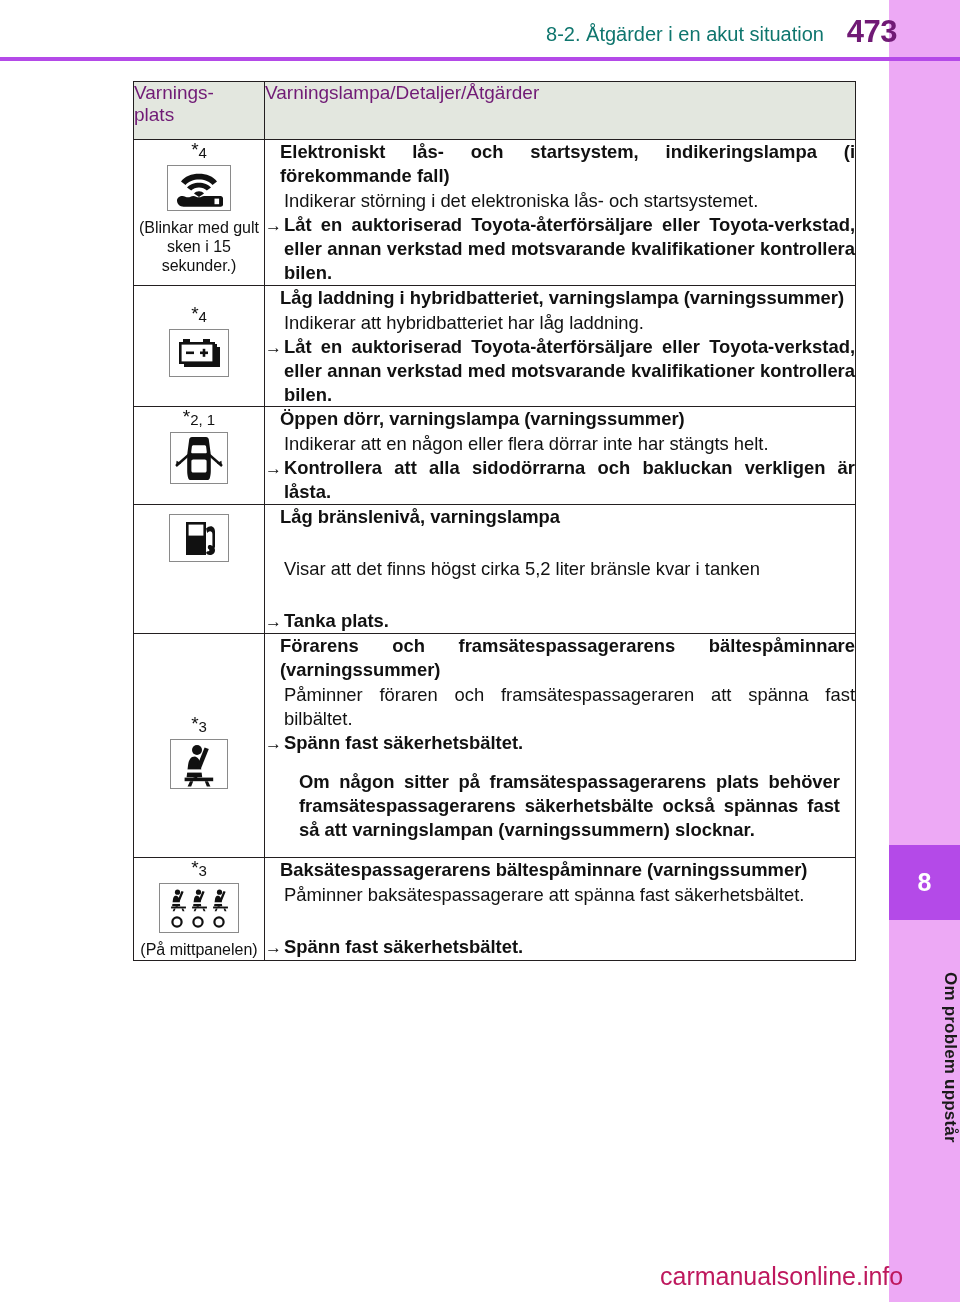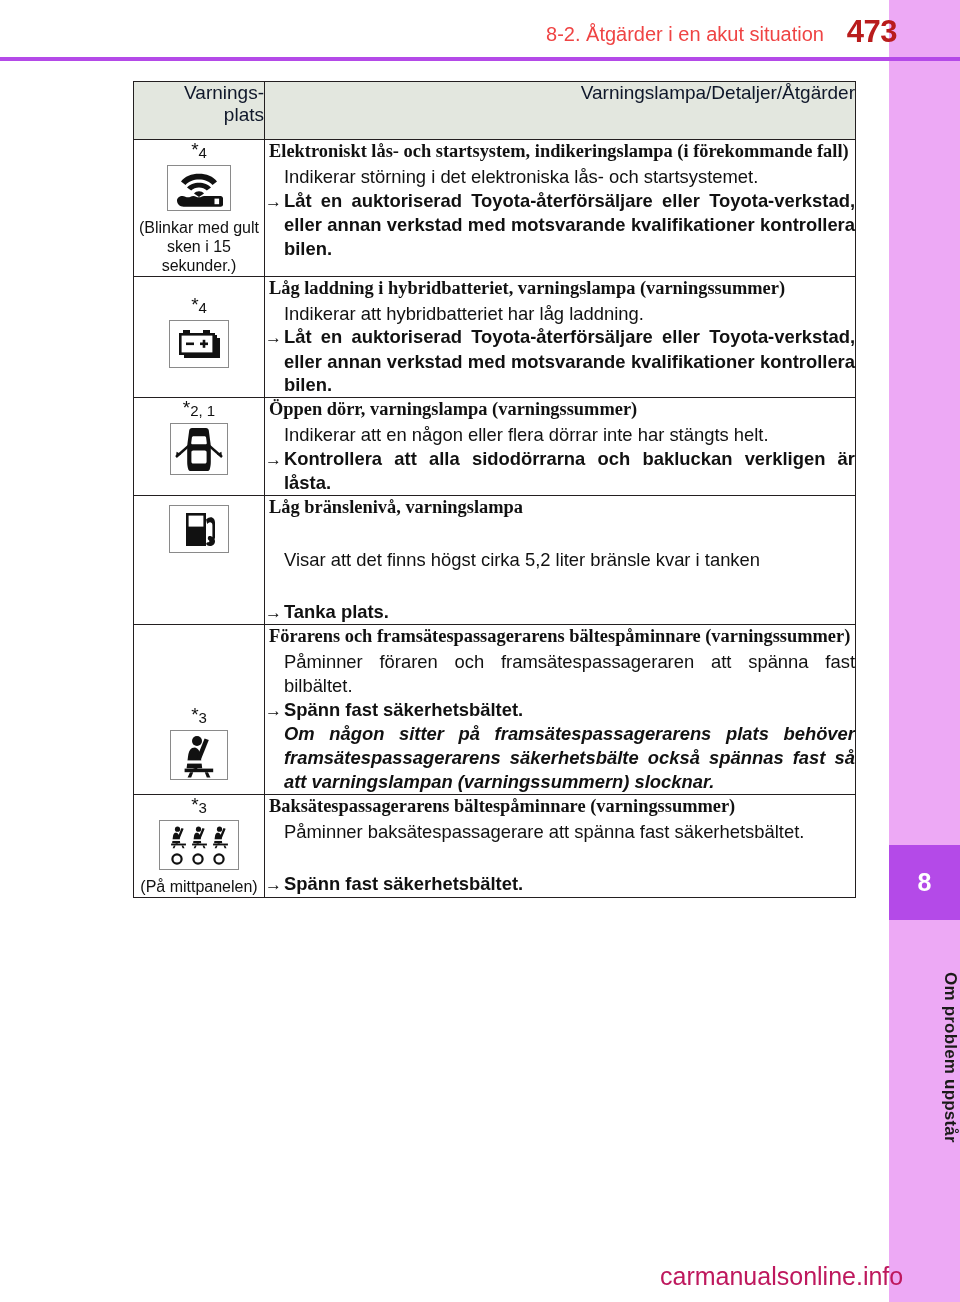--- a/index.html
+++ b/index.html
@@ -72,31 +72,31 @@
     top: 57px;
     width: 960px;
     height: 4px;
     background: #b44ae8;
   }
   .header-title {
     position: absolute;
     right: 136px;
     top: 23px;
     font-size: 20px;
-    color: #ef4444;
+    color: #0f766e;
     font-family: "Liberation Sans", sans-serif;
     white-space: nowrap;
   }
   .header-pageno {
     position: absolute;
     right: 63px;
     top: 14px;
     font-size: 31px;
     font-weight: bold;
-    color: #b91c1c;
+    color: #701a75;
     letter-spacing: -0.5px;
     font-family: "Liberation Sans", sans-serif;
   }
 
   
   .wl-table {
     position: absolute;
     left: 133px;
     top: 81px;
     width: 722px;
@@ -106,25 +106,25 @@
   .wl-table td, .wl-table th {
     border: 1.6px solid #231f20;
     vertical-align: top;
     padding: 0;
   }
   .col-icon { width: 131px; }
   .col-desc { width: 591px; }
 
   thead th {
     background: #e3e7df;
-    text-align: right;
+    text-align: left;
     vertical-align: middle;
     font-weight: normal;
     font-size: 19px;
-    color: #0f172a;
+    color: #701a75;
     height: 57px;
     padding: 4px 6px;
     line-height: 1.15;
   }
 
   
   .icon-cell {
     text-align: center;
     padding: 9px 4px 9px 4px;
   }
@@ -157,22 +157,21 @@
   .desc-cell {
     padding: 7px 9px 9px 10px;
     font-size: 18.4px;
     color: #111;
     line-height: 1.30;
   }
   .d-title {
     font-weight: bold;
     text-align: justify;
     text-align-last: left;
-    margin: 0 0 1px 4px;
-    font-family: Liberation Serif, serif;
+    margin: 0 0 1px 15px;
   }
   .d-detail {
     margin: 0 0 0 0;
     padding-left: 19px;
     text-align: justify;
     text-align-last: left;
   }
   .d-action {
     margin: 0;
     font-weight: bold;
@@ -182,26 +181,25 @@
     text-align-last: left;
   }
   .d-action .arrow {
     font-weight: normal;
     display: inline-block;
     width: 19px;
     text-indent: 0;
     font-size: 17px;
   }
   .d-extra {
-    margin: 0;
+    margin: 15px;
     font-weight: bold;
     padding-left: 19px;
     text-align: justify;
     text-align-last: left;
-    font-style: italic;
   }
   .nojust { text-align: left !important; margin-top: 28px; }
 
   
   .watermark {
     position: absolute;
     left: 660px;
     top: 1262px;
     font-size: 25px;
     color: #be185d;

